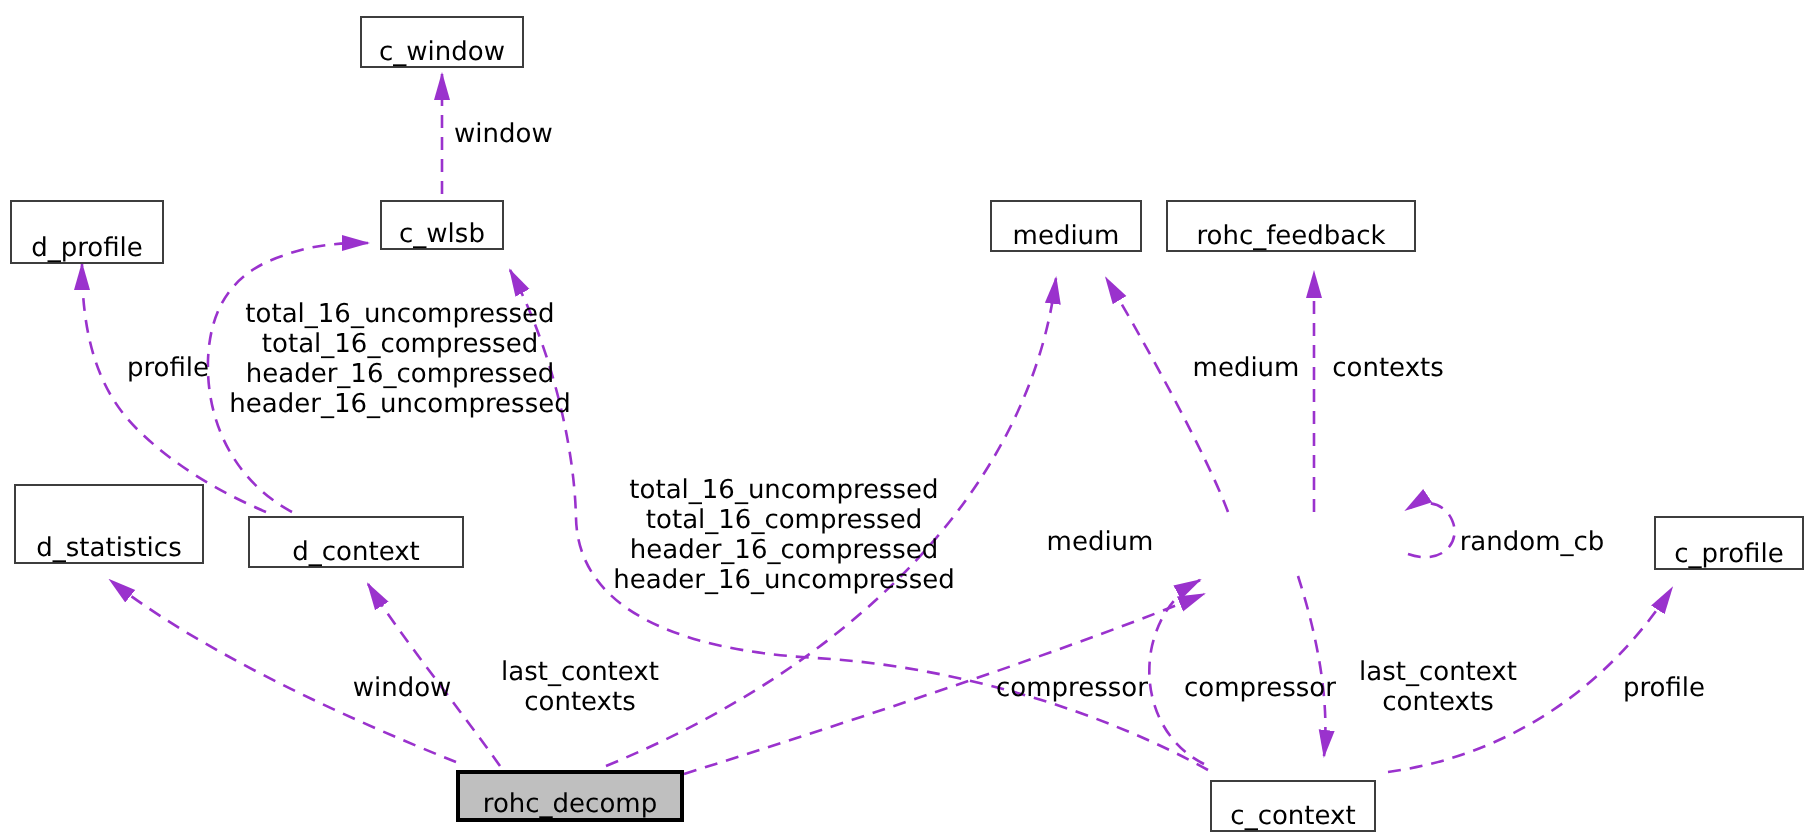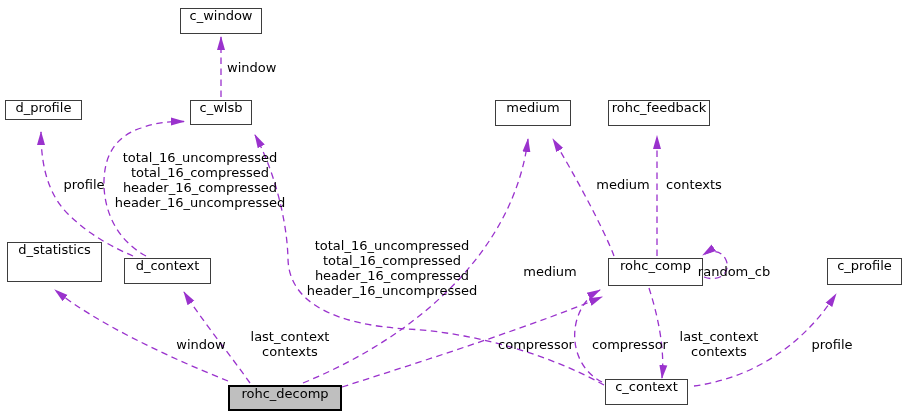--- a/index.html
+++ b/index.html
@@ -15,21 +15,21 @@
     position:relative;width:907px;height:419px;background:var(--bg);
     font-family:"DejaVu Sans","Liberation Sans",sans-serif;color:var(--txt);
     overflow:hidden;
   }
   svg.edges{position:absolute;left:0;top:0;width:907px;height:419px;}
   path.edge{stroke:var(--edge);fill:none;stroke-width:1.3;stroke-dasharray:6.5 4.5;}
   .ah{fill:var(--edge);}
   .node{
     position:absolute;box-sizing:border-box;background:var(--node-fill);
     border:1.4px solid var(--node-border);
-    display:flex;align-items:flex-start;justify-content:center;
+    display:flex;align-items:flex-end;justify-content:center;
     font-size:13px;line-height:13px;white-space:nowrap;
   }
   .node.hl{background:var(--hl-fill);border:2px solid #000;}
   .elabel{
     position:absolute;font-size:13px;line-height:15px;white-space:pre-line;
     text-align:center;transform:translateX(-50%);
   }
 </style>
 </head>
 <body>
@@ -54,65 +54,62 @@
     <path class="edge" d="M649,288 C658,316 665,349 662,378" marker-end="url(#arrow)"></path>
     <path class="edge" d="M614,256 C604,229 572,170 553,139" marker-end="url(#arrow)"></path>
     <path class="edge" d="M657,256 L657,136" marker-end="url(#arrow)"></path>
     <path class="edge" d="M704,277 C721,283 731,271 726,260 C722,251 712,249 703,255" marker-end="url(#arrow)"></path>
     <path class="edge" d="M694,386 C746,379 799,351 836,294" marker-end="url(#arrow)"></path>
   </svg>
 
   <div class="node" style="left:180px;top:8px;width:82px;height:26px">
     <span>c_window</span>
   </div>
-  <div class="node" style="left:5px;top:100px;width:77px;height:20px">
+  <div class="node" style="left:5px;top:100px;width:77px;height:32px">
     <span>d_profile</span>
   </div>
   <div class="node" style="left:190px;top:100px;width:62px;height:25px">
     <span>c_wlsb</span>
   </div>
   <div class="node" style="left:495px;top:100px;width:76px;height:26px">
     <span>medium</span>
   </div>
-  <div class="node" style="left:608px;top:100px;width:102px;height:26px">
+  <div class="node" style="left:583px;top:100px;width:125px;height:26px">
     <span>rohc_feedback</span>
   </div>
   <div class="node" style="left:7px;top:242px;width:95px;height:40px">
     <span>d_statistics</span>
   </div>
-  <div class="node" style="left:124px;top:258px;width:87px;height:26px">
+  <div class="node" style="left:124px;top:258px;width:108px;height:26px">
     <span>d_context</span>
-  </div>
-  <div class="node" style="left:608px;top:258px;width:95px;height:28px">
-    <span>rohc_comp</span>
   </div>
   <div class="node hl" style="left:228px;top:385px;width:114px;height:26px">
     <span>rohc_decomp</span>
   </div>
   <div class="node" style="left:827px;top:258px;width:75px;height:27px">
     <span>c_profile</span>
   </div>
-  <div class="node" style="left:605px;top:379px;width:83px;height:26px">
+  <div class="node" style="left:605px;top:390px;width:83px;height:26px">
     <span>c_context</span>
   </div>
 
   <div class="elabel" style="left:227px;top:60px;transform:none;text-align:left">window</div>
   <div class="elabel" style="left:84px;top:177px">profile</div>
   <div class="elabel" style="left:200px;top:150px">total_16_uncompressed
 total_16_compressed
 header_16_compressed
 header_16_uncompressed</div>
   <div class="elabel" style="left:392px;top:238px">total_16_uncompressed
 total_16_compressed
 header_16_compressed
 header_16_uncompressed</div>
   <div class="elabel" style="left:550px;top:264px">medium</div>
   <div class="elabel" style="left:623px;top:177px">medium</div>
   <div class="elabel" style="left:694px;top:177px">contexts</div>
-  <div class="elabel" style="left:734px;top:264px">random_cb</div>
+  <div class="elabel" style="left:766px;top:264px">random_cb</div>
   <div class="elabel" style="left:201px;top:337px">window</div>
   <div class="elabel" style="left:290px;top:329px">last_context
 contexts</div>
   <div class="elabel" style="left:536px;top:337px">compressor</div>
   <div class="elabel" style="left:630px;top:337px">compressor</div>
   <div class="elabel" style="left:719px;top:329px">last_context
 contexts</div>
   <div class="elabel" style="left:832px;top:337px">profile</div>
 
 </div>

